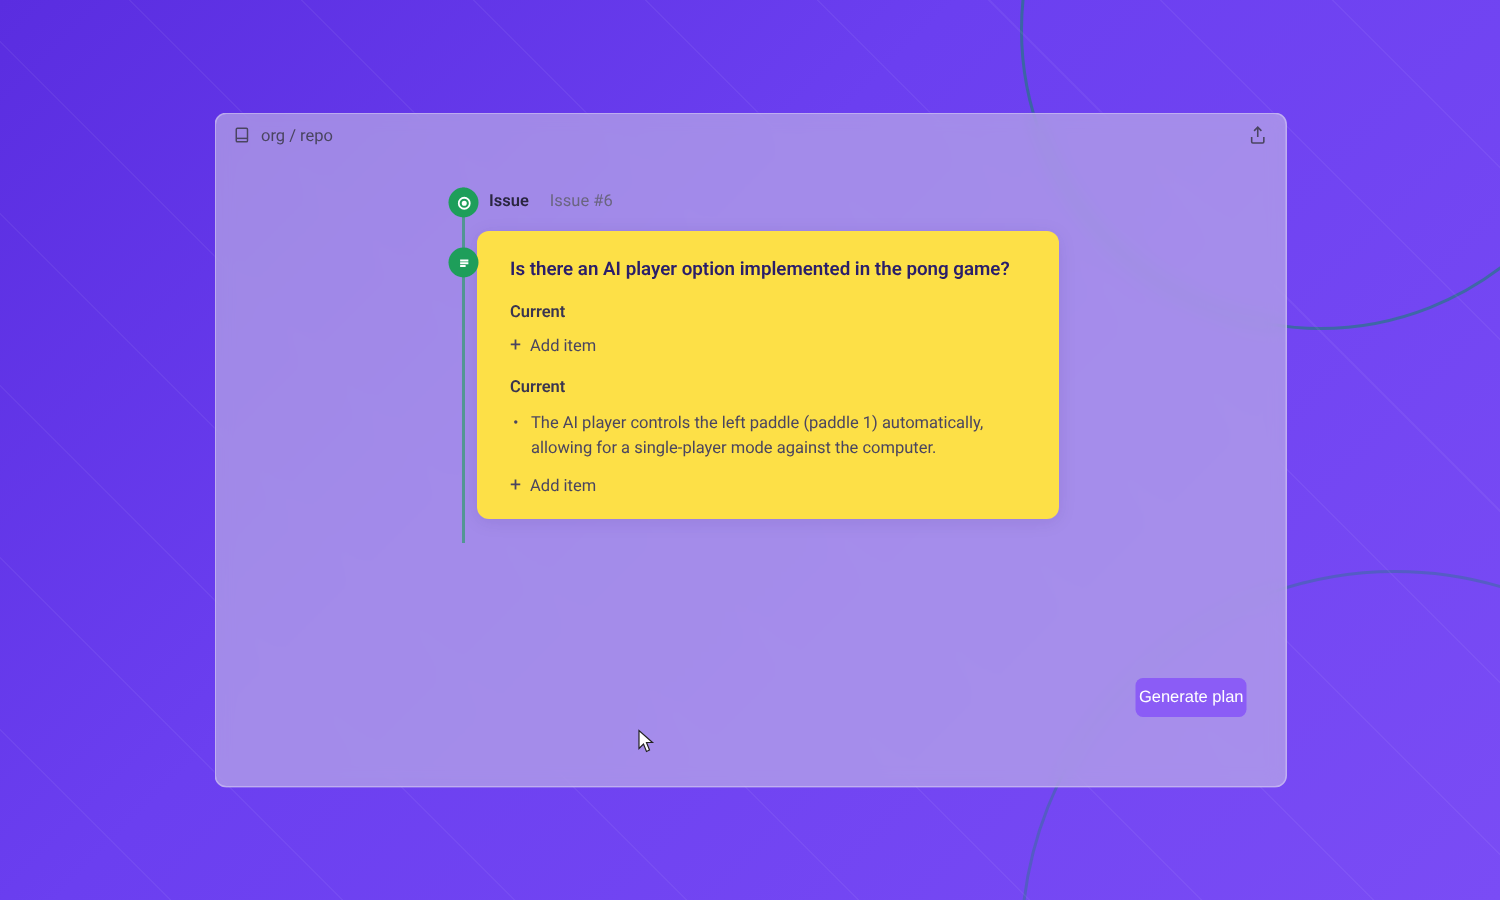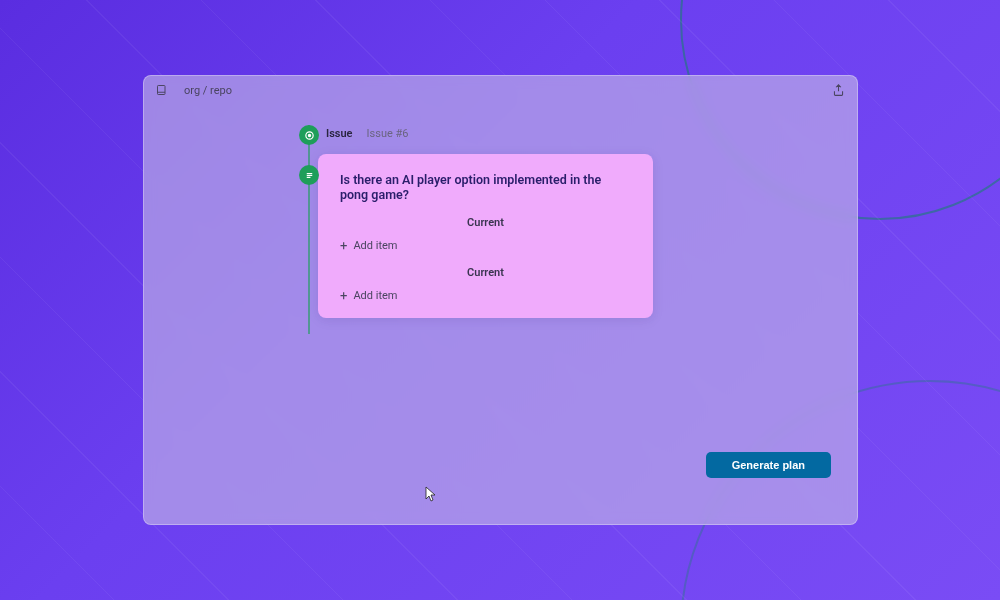--- a/index.html
+++ b/index.html
@@ -23,55 +23,55 @@
   }
   .panel {
     position: absolute; left: 143px; top: 75px; width: 715px; height: 450px;
     background: rgba(200, 190, 230, 0.6); backdrop-filter: blur(6px);
     border-radius: 8px; border: 1px solid rgba(255,255,255,0.3);
   }
   .panel-header {
     display: flex; align-items: center; justify-content: space-between;
     padding: 8px 12px; font-size: 11px; color: #4a4560;
   }
-  .repo { display: flex; align-items: flex-start; gap: 16px; }
+  .repo { display: flex; align-items: flex-start; gap: 6px; }
   .repo-icon { width: 12px; height: 12px; }
   .share-icon { width: 13px; height: 13px; cursor: pointer; }
   .timeline { position: relative; padding: 12px 40px 16px 160px; }
   .tl-line { position: absolute; left: 164px; top: 20px; bottom: 0; width: 2px; background: #1e9e5a; opacity: 0.6; }
   .tl-node {
     position: absolute; left: 155px; width: 20px; height: 20px; border-radius: 50%;
     background: #1e9e5a; display: flex; align-items: center; justify-content: center;
   }
   .tl-node svg { width: 11px; height: 11px; }
   .node-issue { top: 20px; }
   .node-spec { top: 60px; }
   .row { display: flex; align-items: center; gap: 4px; font-size: 11px; margin-left: 22px; }
   .row-issue { margin-top: 10px; }
   .row-spec { margin-top: 22px; justify-content: space-between; padding-right: 22px; }
   .lbl-bold { font-weight: 600; color: #2a2640; }
   .lbl-muted { color: #6a6580; margin-left: 10px; }
   .refresh { cursor: pointer; color: #6a6580; }
   .card {
-    margin: 14px 0 0 14px; background: #f0abfc; border-radius: 8px;
-    padding: 18px 22px 16px; width: 335px; font-size: 11px; color: #3a3550;
+    margin: 14px 0 0 14px; background: #fde047; border-radius: 8px;
+    padding: 18px 22px 16px; width: 388px; font-size: 11px; color: #3a3550;
     box-shadow: 0 2px 12px rgba(40,20,80,0.1);
   }
   .card-title { font-size: 12.5px; font-weight: 600; color: #2a1e6a; margin-bottom: 14px; }
-  .section-label { font-weight: 600; color: #3a3550; margin-bottom: 10px; font-size: 11px; text-align: center; }
+  .section-label { font-weight: 600; color: #3a3550; margin-bottom: 10px; font-size: 11px; }
   .bullets { list-style: none; margin-bottom: 8px; }
   .bullets li { position: relative; padding-left: 14px; margin-bottom: 10px; line-height: 1.5; color: #4a4560; }
   .bullets li::before { content: "•"; position: absolute; left: 2px; top: 0; color: #4a4560; }
   .add-item { display: flex; align-items: center; gap: 6px; color: #4a4560; cursor: pointer; margin-bottom: 14px; font-size: 11px; }
   .add-item:last-child { margin-bottom: 0; }
   .plus { font-size: 13px; line-height: 1; }
   .generate {
     position: absolute; right: 26px; bottom: 46px;
-    background: #0369a1; color: #fff; border: none; border-radius: 5px;
-    padding: 7px 26px; font-size: 11px; font-weight: 700; cursor: pointer;
+    background: #8b5cf6; color: #fff; border: none; border-radius: 5px;
+    padding: 7px 2px; font-size: 11px; font-weight: 400; cursor: pointer;
   }
   .cursor {
     position: absolute; left: 422px; top: 486px; width: 16px; height: 18px;
     pointer-events: none;
   }
 </style>
 </head>
 <body>
 
 <div class="bg-arc"></div>
@@ -118,20 +118,21 @@
       <div class="section-label">Current</div>
       <ul class="bullets">
       </ul>
       <div class="add-item">
         <span class="plus">+</span>
         <span>Add item</span>
       </div>
 
       <div class="section-label">Current</div>
       <ul class="bullets">
+        <li>The AI player controls the left paddle (paddle 1) automatically, allowing for a single-player mode against the computer.</li>
       </ul>
       <div class="add-item">
         <span class="plus">+</span>
         <span>Add item</span>
       </div>
     </div>
   </div>
 
   <button class="generate">Generate plan</button>
 </div>

